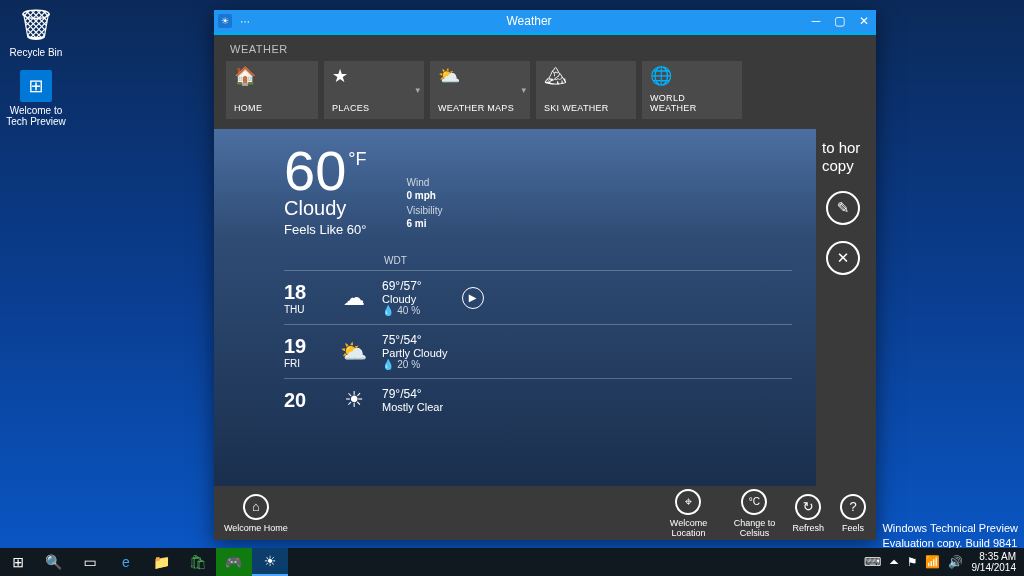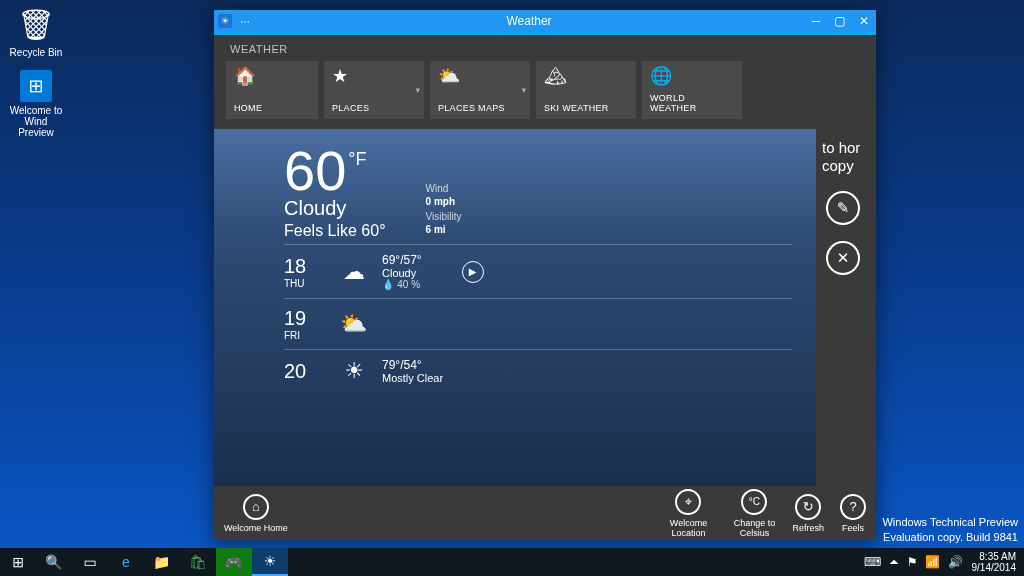--- a/index.html
+++ b/index.html
@@ -32,53 +32,53 @@
 
 
 .content { flex: 1; display: flex; overflow: hidden; background: #2b2b2b; }
 .main { flex: 1; background: linear-gradient(180deg, #4b6fa1 0%, #2f4c75 30%, #1a2f4e 100%); position: relative; overflow: hidden; color: #fff; padding: 14px 24px 0 70px; }
 .clouds { position:absolute; inset:0; background:
   radial-gradient(ellipse 220px 110px at 60% 25%, rgba(230,235,245,.85) 0%, rgba(180,195,215,.4) 45%, transparent 70%),
   radial-gradient(ellipse 180px 90px at 30% 55%, rgba(210,220,235,.75) 0%, rgba(160,175,200,.35) 50%, transparent 72%),
   radial-gradient(ellipse 260px 130px at 75% 70%, rgba(100,120,150,.7) 0%, rgba(60,80,110,.45) 50%, transparent 75%);
   pointer-events:none; }
 .main > * { position: relative; }
-.temp-row { display: flex; align-items: center; }
+.temp-row { display: flex; align-items: flex-start; }
 .temp-big { font-size: 56px; font-weight: 300; line-height: 1; }
 .temp-unit { font-size: 18px; font-weight: 300; margin-top: 6px; margin-left: 2px; }
 .cond { font-size: 20px; font-weight: 300; margin-top: -2px; }
-.feels { font-size: 16px; margin-top: 2px; }
+.feels { font-size: 13px; margin-top: 2px; }
 .extras { margin-left: 40px; margin-top: 30px; font-size: 10px; }
 .extras .lbl { color: #cfd8e3; margin-top: 4px; }
 .extras .val { font-weight: 600; margin-top: 2px; }
 .tz { font-size: 10px; color: #cfd8e3; margin-top: 18px; margin-left: 100px; }
 .forecast { margin-top: 4px; }
 .frow { display: flex; align-items: center; border-top: 1px solid rgba(255,255,255,.25); padding: 8px 0; }
 .frow .day { width: 50px; }
-.frow .day .num { font-size: 20px; font-weight: 400; }
+.frow .day .num { font-size: 20px; font-weight: 700; }
 .frow .day .dn { font-size: 10px; }
 .frow .ficon { width: 40px; text-align: center; font-size: 22px; }
 .frow .fdet { margin-left: 8px; }
 .frow .fdet .hl { font-size: 12px; font-weight: 400; }
 .frow .fdet .cnd { font-size: 11px; }
 .frow .fdet .prec { font-size: 10px; color: #cfd8e3; }
 .play { width: 22px; height:22px; border:1px solid #fff; border-radius: 50%; display:flex;align-items:center;justify-content:center; margin-left: 40px; font-size:10px; cursor:pointer;}
 
 .sidepnl { width: 60px; background: #3a3a3a; color: #fff; padding: 10px 6px; font-size: 14px; overflow: hidden; }
 .sidepnl .txt { font-size: 15px; font-weight: 300; line-height: 1.2; white-space: nowrap; }
 .roundbtn { width: 34px; height:34px; border:2px solid #fff; border-radius:50%; display:flex;align-items:center;justify-content:center; margin: 16px 0 0 4px; font-size: 15px; cursor:pointer;}
 
 
 .appbar { height: 54px; background: #3a3a3a; display: flex; align-items: center; padding: 0 10px; color: #fff; }
 .appbtn { display: flex; flex-direction: column; align-items: center; font-size: 9px; cursor: pointer; text-align:center;}
 .appbtn .circ { width: 26px; height:26px; border:2px solid #fff; border-radius:50%; display:flex;align-items:center;justify-content:center; font-size:13px; margin-bottom:3px;}
 .appbar .spacer { flex:1; }
 
 
-.watermark { position: absolute; right: 6px; bottom: 32px; color: #fff; font-size: 11px; text-align: right; line-height: 1.3; }
+.watermark { position: absolute; right: 6px; bottom: 26px; color: #fff; font-size: 11px; line-height: 1.3; }
 
 
 .taskbar { position: absolute; left:0; right:0; bottom:0; height: 28px; background: #101820; display: flex; align-items: center; color: #fff; }
 .taskbar .tbtn { width: 36px; height: 28px; display:flex;align-items:center;justify-content:center; font-size:14px; cursor:pointer;}
 .taskbar .tbtn.active { background: #0c3e6b; border-bottom: 2px solid #4fa8ff; }
 .taskbar .tray { margin-left: auto; display:flex; align-items:center; gap:8px; padding-right:8px; font-size:11px;}
 .taskbar .clock { font-size: 10px; text-align:right; line-height:1.1;}
 .taskbar .trayico { font-size: 12px; cursor:pointer;}
 </style>
 </head>
@@ -87,21 +87,21 @@
 <div class="desktop-icon" style="left:6px; top:4px;">
   <div class="ico">
       <span class="glyph">🗑</span>
     </div>
   <div>Recycle Bin</div>
 </div>
 <div class="desktop-icon" style="left:6px; top:70px;">
   <div class="ico" style="background:#0078d7;width:32px;height:32px;border-radius:2px;">
       <span class="glyph" style="font-size:18px;">⊞</span>
     </div>
-  <div>Welcome to Wind Preview</div>
+  <div>Welcome to Tech Preview</div>
 </div>
 
 <div class="window">
   <div class="titlebar">
     <div class="left">
       <div class="tb-ico">☀</div>
       <div style="font-size:10px;padding:0 4px;">⋯</div>
     </div>
     <div class="title">Weather</div>
     <div class="ctrls">
@@ -118,21 +118,21 @@
       <div class="ticon">🏠</div>
       <div class="tlabel">HOME</div>
     </div>
     <div class="navtile w100">
       <div class="ticon">★</div>
       <div class="tlabel">PLACES</div>
       <div class="drop">▾</div>
     </div>
     <div class="navtile w100">
       <div class="ticon">⛅</div>
-      <div class="tlabel">PLACES MAPS</div>
+      <div class="tlabel">WEATHER MAPS</div>
       <div class="drop">▾</div>
     </div>
     <div class="navtile w100">
       <div class="ticon">🏔</div>
       <div class="tlabel">SKI WEATHER</div>
     </div>
     <div class="navtile w100">
       <div class="ticon">🌐</div>
       <div class="tlabel">WORLD WEATHER</div>
     </div>
@@ -150,20 +150,21 @@
           <div class="cond">Cloudy</div>
           <div class="feels">Feels Like 60°</div>
         </div>
         <div class="extras">
           <div class="lbl">Wind</div>
           <div class="val">0 mph</div>
           <div class="lbl">Visibility</div>
           <div class="val">6 mi</div>
         </div>
       </div>
+      <div class="tz">WDT</div>
 
       <div class="forecast">
         <div class="frow">
           <div class="day">
             <div class="num">18</div>
             <div class="dn">THU</div>
           </div>
           <div class="ficon">☁</div>
           <div class="fdet">
             <div class="hl">69°/57°</div>
@@ -171,20 +172,25 @@
             <div class="prec">💧 40 %</div>
           </div>
           <div class="play">▶</div>
         </div>
         <div class="frow">
           <div class="day">
             <div class="num">19</div>
             <div class="dn">FRI</div>
           </div>
           <div class="ficon">⛅</div>
+          <div class="fdet">
+            <div class="hl">75°/54°</div>
+            <div class="cnd">Partly Cloudy</div>
+            <div class="prec">💧 20 %</div>
+          </div>
         </div>
         <div class="frow" style="border-bottom:none;">
           <div class="day">
             <div class="num">20</div>
             <div class="dn"></div>
           </div>
           <div class="ficon">☀</div>
           <div class="fdet">
             <div class="hl">79°/54°</div>
             <div class="cnd">Mostly Clear</div>

